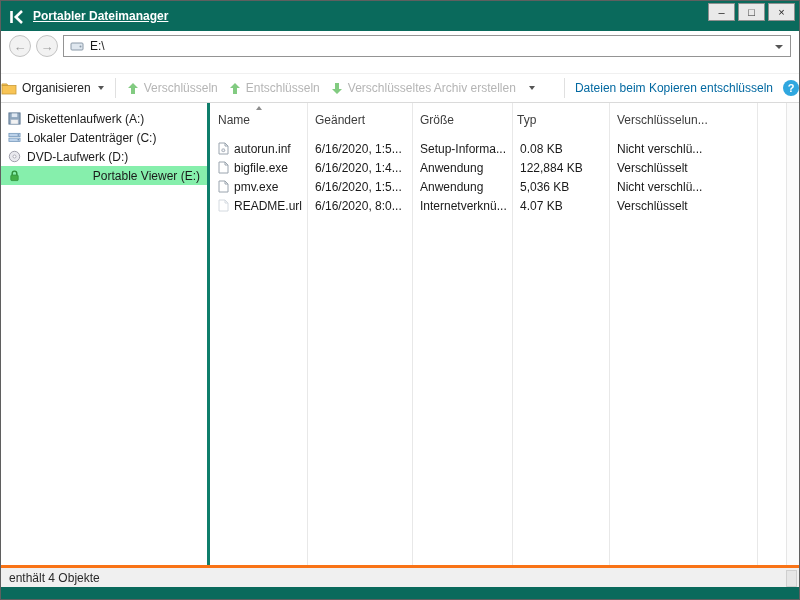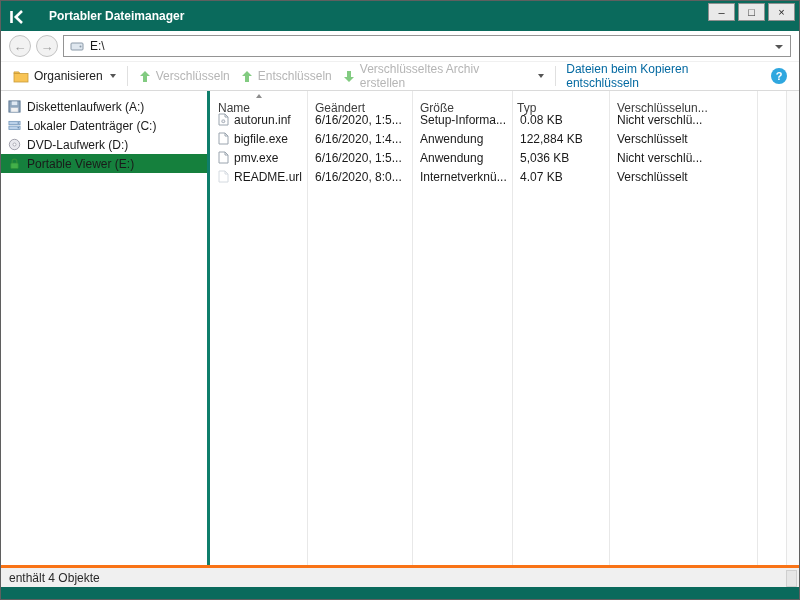--- a/index.html
+++ b/index.html
@@ -17,21 +17,21 @@
   }
 
   
   .titlebar {
     height: 30px; flex: 0 0 auto;
     background: #0a6a5c;
     display: flex; align-items: center;
     padding: 0 8px;
   }
   .logo { display: flex; align-items: center; margin-top: 2px; }
-  .title { color: #fff; font-weight: bold; margin-left: 24px; }
+  .title { color: #fff; font-weight: bold; margin-left: 8px; text-decoration: underline; }
   .win-controls { position: absolute; top: 2px; right: 4px; display: flex; gap: 3px; }
   .win-btn {
     width: 27px; height: 18px;
     background: #e9e9e9; border: 1px solid #8f8f8f;
     font-family: inherit; font-size: 11px; line-height: 1; color: #222;
     display: flex; align-items: center; justify-content: center;
     cursor: pointer; padding: 0;
   }
 
   
@@ -57,23 +57,24 @@
     position: absolute; right: 7px; top: 9px;
     width: 0; height: 0;
     border-left: 4px solid transparent; border-right: 4px solid transparent;
     border-top: 4px solid #555;
   }
 
   
   .toolbar {
     height: 30px; flex: 0 0 auto;
     display: flex; align-items: center; gap: 11px;
-    padding: 0 12px;
+    padding: 0 0;
     border-top: 1px solid #f0f0f0;
     border-bottom: 1px solid #dadada;
+    margin-top: 12px;
   }
   .tb-item { display: flex; align-items: center; gap: 5px; cursor: pointer; }
   .tb-item .label { color: #222; }
   .tb-item.disabled .label { color: #b5b5b5; cursor: default; }
   .chev {
     width: 0; height: 0;
     border-left: 3.5px solid transparent; border-right: 3.5px solid transparent;
     border-top: 4px solid #555; margin-left: 2px;
   }
   .tb-sep { width: 1px; height: 20px; background: #e0e0e0; flex: 0 0 auto; }
@@ -87,40 +88,40 @@
     cursor: pointer;
   }
 
   
   .main { flex: 1 1 auto; display: flex; min-height: 0; }
   .sidebar { width: 206px; flex: 0 0 auto; padding-top: 6px; background: #fff; }
   .side-item {
     height: 19px; display: flex; align-items: center; gap: 6px;
     padding: 0 7px; cursor: pointer; white-space: nowrap;
   }
-  .side-item.selected { background: #15803d; }
+  .side-item.selected { background: #86efac; justify-content: space-between; }
   .divider { width: 3px; flex: 0 0 auto; background: #0f7e6b; }
 
   .listpane { flex: 1 1 auto; position: relative; background: #fff; overflow: hidden; }
   .colsep { position: absolute; top: 0; bottom: 0; width: 1px; background: #e8e8e8; }
   .scrolltrack {
     position: absolute; top: 0; bottom: 0; right: 0; width: 13px;
     background: #fbfbfb; border-left: 1px solid #e6e6e6;
   }
 
   .header-row { position: absolute; top: 0; left: 0; right: 13px; height: 28px; display: flex; }
   .hcell { padding: 10px 8px 0; color: #3c3c3c; position: relative; white-space: nowrap; overflow: hidden; cursor: pointer; }
   .sort-caret {
     position: absolute; top: 3px; left: 50%; transform: translateX(-50%);
     width: 0; height: 0;
     border-left: 3.5px solid transparent; border-right: 3.5px solid transparent;
     border-bottom: 4px solid #8d8d8d;
   }
 
-  .rows { position: absolute; top: 19px; left: 0; right: 13px; }
+  .rows { position: absolute; top: 36px; left: 0; right: 13px; }
   .frow { height: 19px; display: flex; align-items: center; cursor: default; }
   .cell { padding: 0 8px; white-space: nowrap; overflow: hidden; }
   .name-cell { display: flex; align-items: center; gap: 5px; }
   .w0 { width: 97px; } .w1 { width: 105px; } .w2 { width: 100px; }
   .w3 { width: 97px; } .w4 { width: 148px; }
   .ficon { flex: 0 0 auto; display: flex; }
 
   
   .statusbar {
     height: 22px; flex: 0 0 auto;

